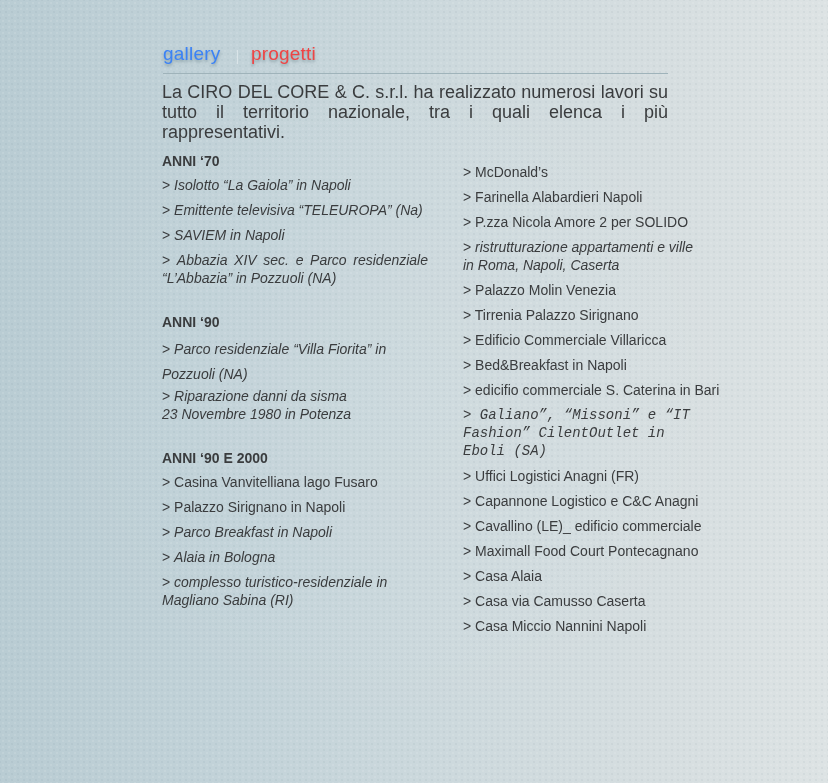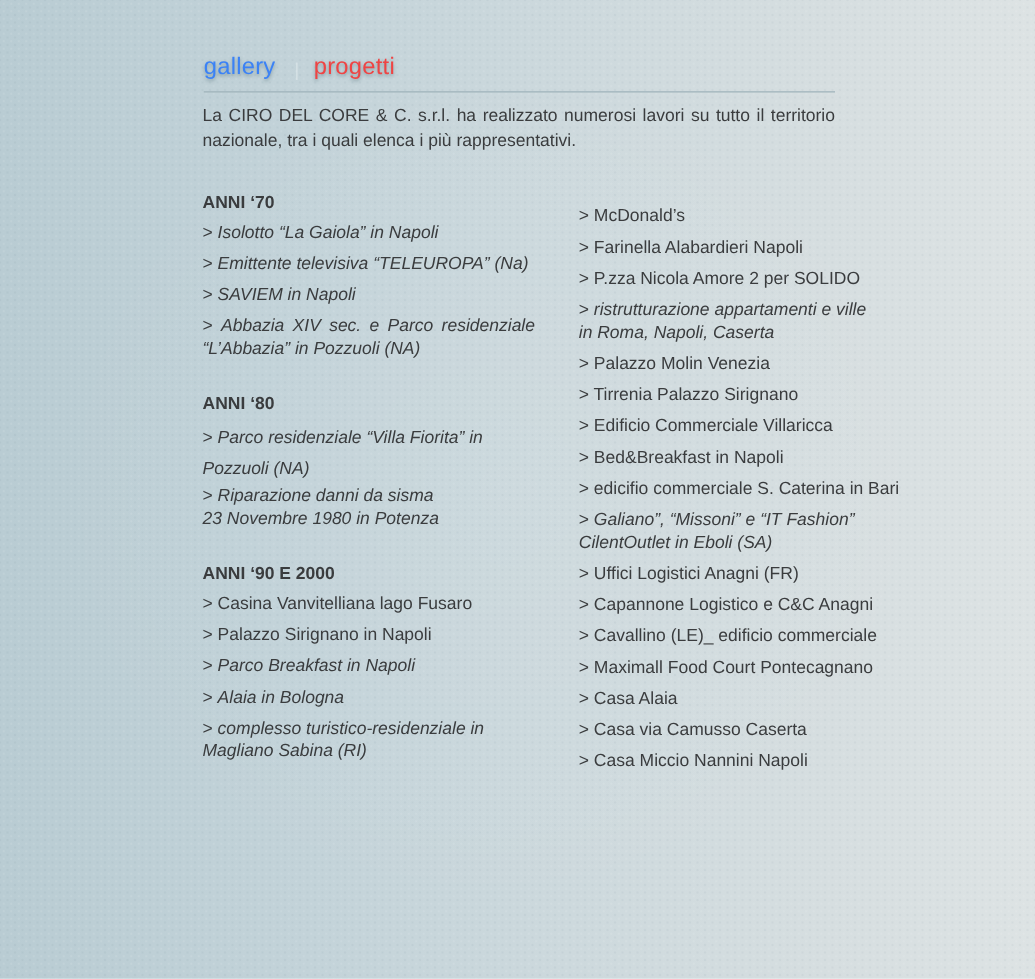--- a/index.html
+++ b/index.html
@@ -59,21 +59,21 @@
     .header .crumb-progetti {
       left: 88px;
       color: #ef4444;
       text-shadow: 0 2px 3px rgba(60,90,100,0.45);
     }
     .intro {
       position: absolute;
       left: 162px;
       top: 82px;
       width: 506px;
-      font-size: 14px;
+      font-size: 18px;
       line-height: 20px;
       color: #3a3c3e;
       text-align: justify;
     }
     .col {
       position: absolute;
       top: 151px;
       font-size: 14px;
       color: #3a3c3e;
     }
@@ -118,21 +118,21 @@
   <div>
     <div class="section-title">ANNI ‘70</div>
     <div class="item italic"><span class="arrow">&gt;</span> <span class="txt">Isolotto “La Gaiola” in Napoli</span></div>
     <div class="item italic"><span class="arrow">&gt;</span> <span class="txt">Emittente televisiva “TELEUROPA” (Na)</span></div>
     <div class="item italic"><span class="arrow">&gt;</span> <span class="txt">SAVIEM in Napoli</span></div>
     <div class="item italic justify"><span class="arrow">&gt;</span> <span class="txt">Abbazia XIV sec. e Parco residenziale “L’Abbazia” in Pozzuoli (NA)</span></div>
   </div>
   <div class="section-gap"></div>
 
   <div>
-    <div class="section-title">ANNI ‘80</div>
+    <div class="section-title">ANNI ‘90</div>
     <div class="item italic loose" style="width:240px;"><span class="arrow">&gt;</span> <span class="txt">Parco residenziale “Villa Fiorita” in Pozzuoli (NA)</span></div>
     <div class="item italic" style="width:200px;"><span class="arrow">&gt;</span> <span class="txt">Riparazione danni da sisma 23 Novembre 1980 in Potenza</span></div>
   </div>
   <div class="section-gap"></div>
 
   <div>
     <div class="section-title">ANNI ‘90 E 2000</div>
     <div class="item"><span class="arrow">&gt;</span> <span class="txt">Casina Vanvitelliana lago Fusaro</span></div>
     <div class="item"><span class="arrow">&gt;</span> <span class="txt">Palazzo Sirignano in Napoli</span></div>
     <div class="item italic"><span class="arrow">&gt;</span> <span class="txt">Parco Breakfast in Napoli</span></div>
@@ -144,21 +144,21 @@
 <div class="col col-right">
   <div class="item" style="margin-top:12px;"><span class="arrow">&gt;</span> <span class="txt">McDonald’s</span></div>
   <div class="item"><span class="arrow">&gt;</span> <span class="txt">Farinella Alabardieri Napoli</span></div>
   <div class="item"><span class="arrow">&gt;</span> <span class="txt">P.zza Nicola Amore 2 per SOLIDO</span></div>
   <div class="item italic" style="width:240px;"><span class="arrow">&gt;</span> <span class="txt">ristrutturazione appartamenti e ville in Roma, Napoli, Caserta</span></div>
   <div class="item"><span class="arrow">&gt;</span> <span class="txt">Palazzo Molin Venezia</span></div>
   <div class="item"><span class="arrow">&gt;</span> <span class="txt">Tirrenia Palazzo Sirignano</span></div>
   <div class="item"><span class="arrow">&gt;</span> <span class="txt">Edificio Commerciale Villaricca</span></div>
   <div class="item"><span class="arrow">&gt;</span> <span class="txt">Bed&amp;Breakfast in Napoli</span></div>
   <div class="item"><span class="arrow">&gt;</span> <span class="txt">edicifio commerciale S. Caterina in Bari</span></div>
-  <div class="item italic" style="width:230px;"><span class="arrow">&gt;</span> <span class="txt">Galiano”, “Missoni” e “IT Fashion” CilentOutlet in Eboli (SA)</span></div>
+  <div class="item italic" style="width:230px;font-family:Liberation Mono, monospace;"><span class="arrow">&gt;</span> <span class="txt">Galiano”, “Missoni” e “IT Fashion” CilentOutlet in Eboli (SA)</span></div>
   <div class="item"><span class="arrow">&gt;</span> <span class="txt">Uffici Logistici Anagni (FR)</span></div>
   <div class="item"><span class="arrow">&gt;</span> <span class="txt">Capannone Logistico e C&amp;C Anagni</span></div>
   <div class="item"><span class="arrow">&gt;</span> <span class="txt">Cavallino (LE)_ edificio commerciale</span></div>
   <div class="item"><span class="arrow">&gt;</span> <span class="txt">Maximall Food Court Pontecagnano</span></div>
   <div class="item"><span class="arrow">&gt;</span> <span class="txt">Casa Alaia</span></div>
   <div class="item"><span class="arrow">&gt;</span> <span class="txt">Casa via Camusso Caserta</span></div>
   <div class="item"><span class="arrow">&gt;</span> <span class="txt">Casa Miccio Nannini Napoli</span></div>
 </div>
 
 </body></html>

